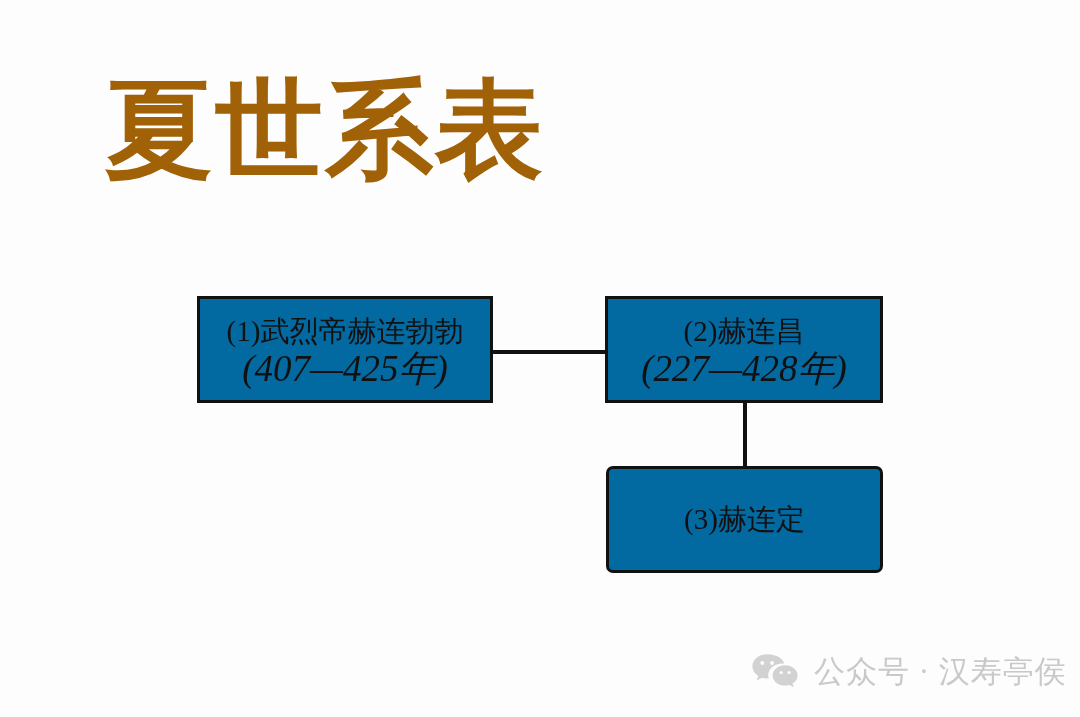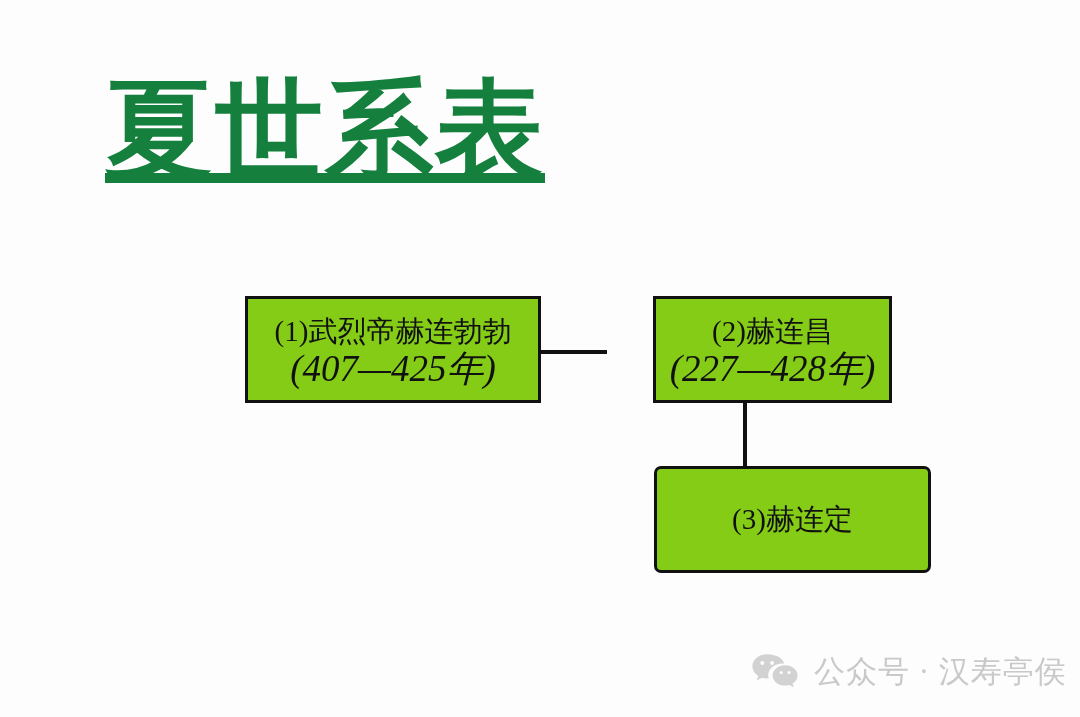--- a/index.html
+++ b/index.html
@@ -24,55 +24,53 @@
 
   
   .page-title {
     position: absolute;
     left: 105px;
     top: 68px;
     font-family: "DejaVu Sans", "Liberation Sans", sans-serif;
     font-size: 108px;
     line-height: 124px;
     font-weight: 700;
-    color: #15803d;
+    color: #a16207;
     letter-spacing: 2px;
     white-space: nowrap;
-    text-decoration: underline;
   }
 
   
   .node-box {
     position: absolute;
     box-sizing: border-box;
     border: 3px solid #111111;
-    background: #84cc16;
+    background: #0369a1;
     display: flex;
     flex-direction: column;
     align-items: center;
     justify-content: center;
     text-align: center;
     color: #111111;
     font-family: "Liberation Serif", "DejaVu Serif", serif;
-    margin-left: 48px;
   }
   .node-line {
     font-size: 29px;
     line-height: 37px;
     white-space: nowrap;
     letter-spacing: 0px;
   }
   .node-line.reign {
     font-size: 37px;
     line-height: 37px;
     font-style: italic;
   }
 
   #box-1 { left: 197px; top: 296px; width: 296px; height: 107px; }
-  #box-2 { left: 605px; top: 296px; width: 239px; height: 107px; }
+  #box-2 { left: 605px; top: 296px; width: 278px; height: 107px; }
   #box-3 { left: 606px; top: 466px; width: 277px; height: 107px; border-radius: 7px; }
 
   
   .connector {
     position: absolute;
     background: #111111;
   }
   #connector-horizontal {
     left: 492px;
     top: 350px;

